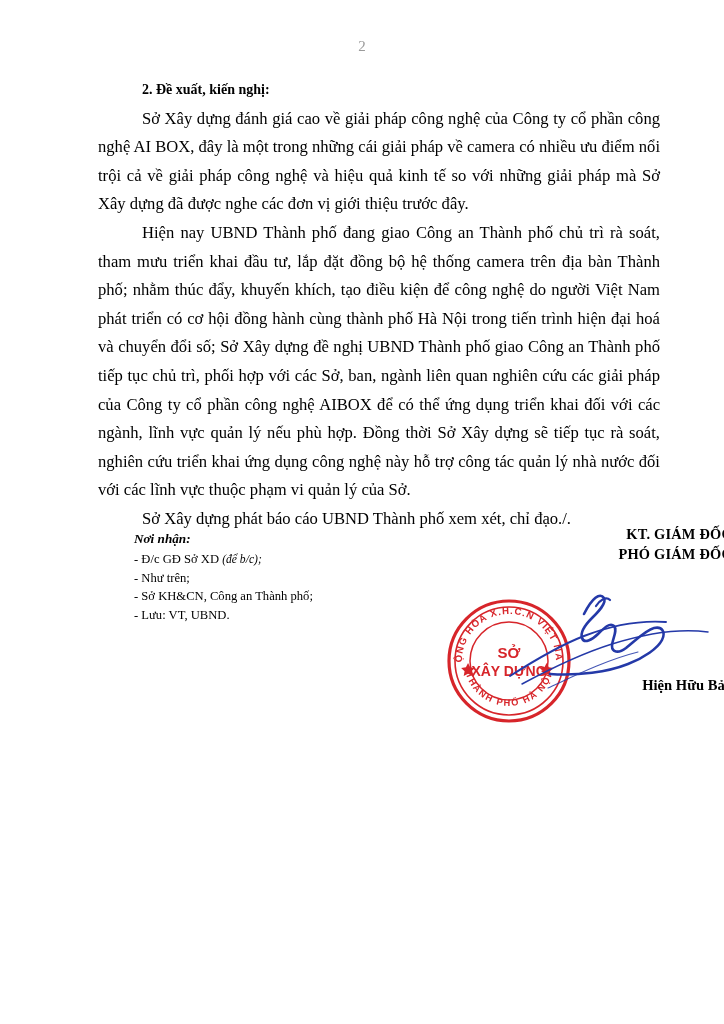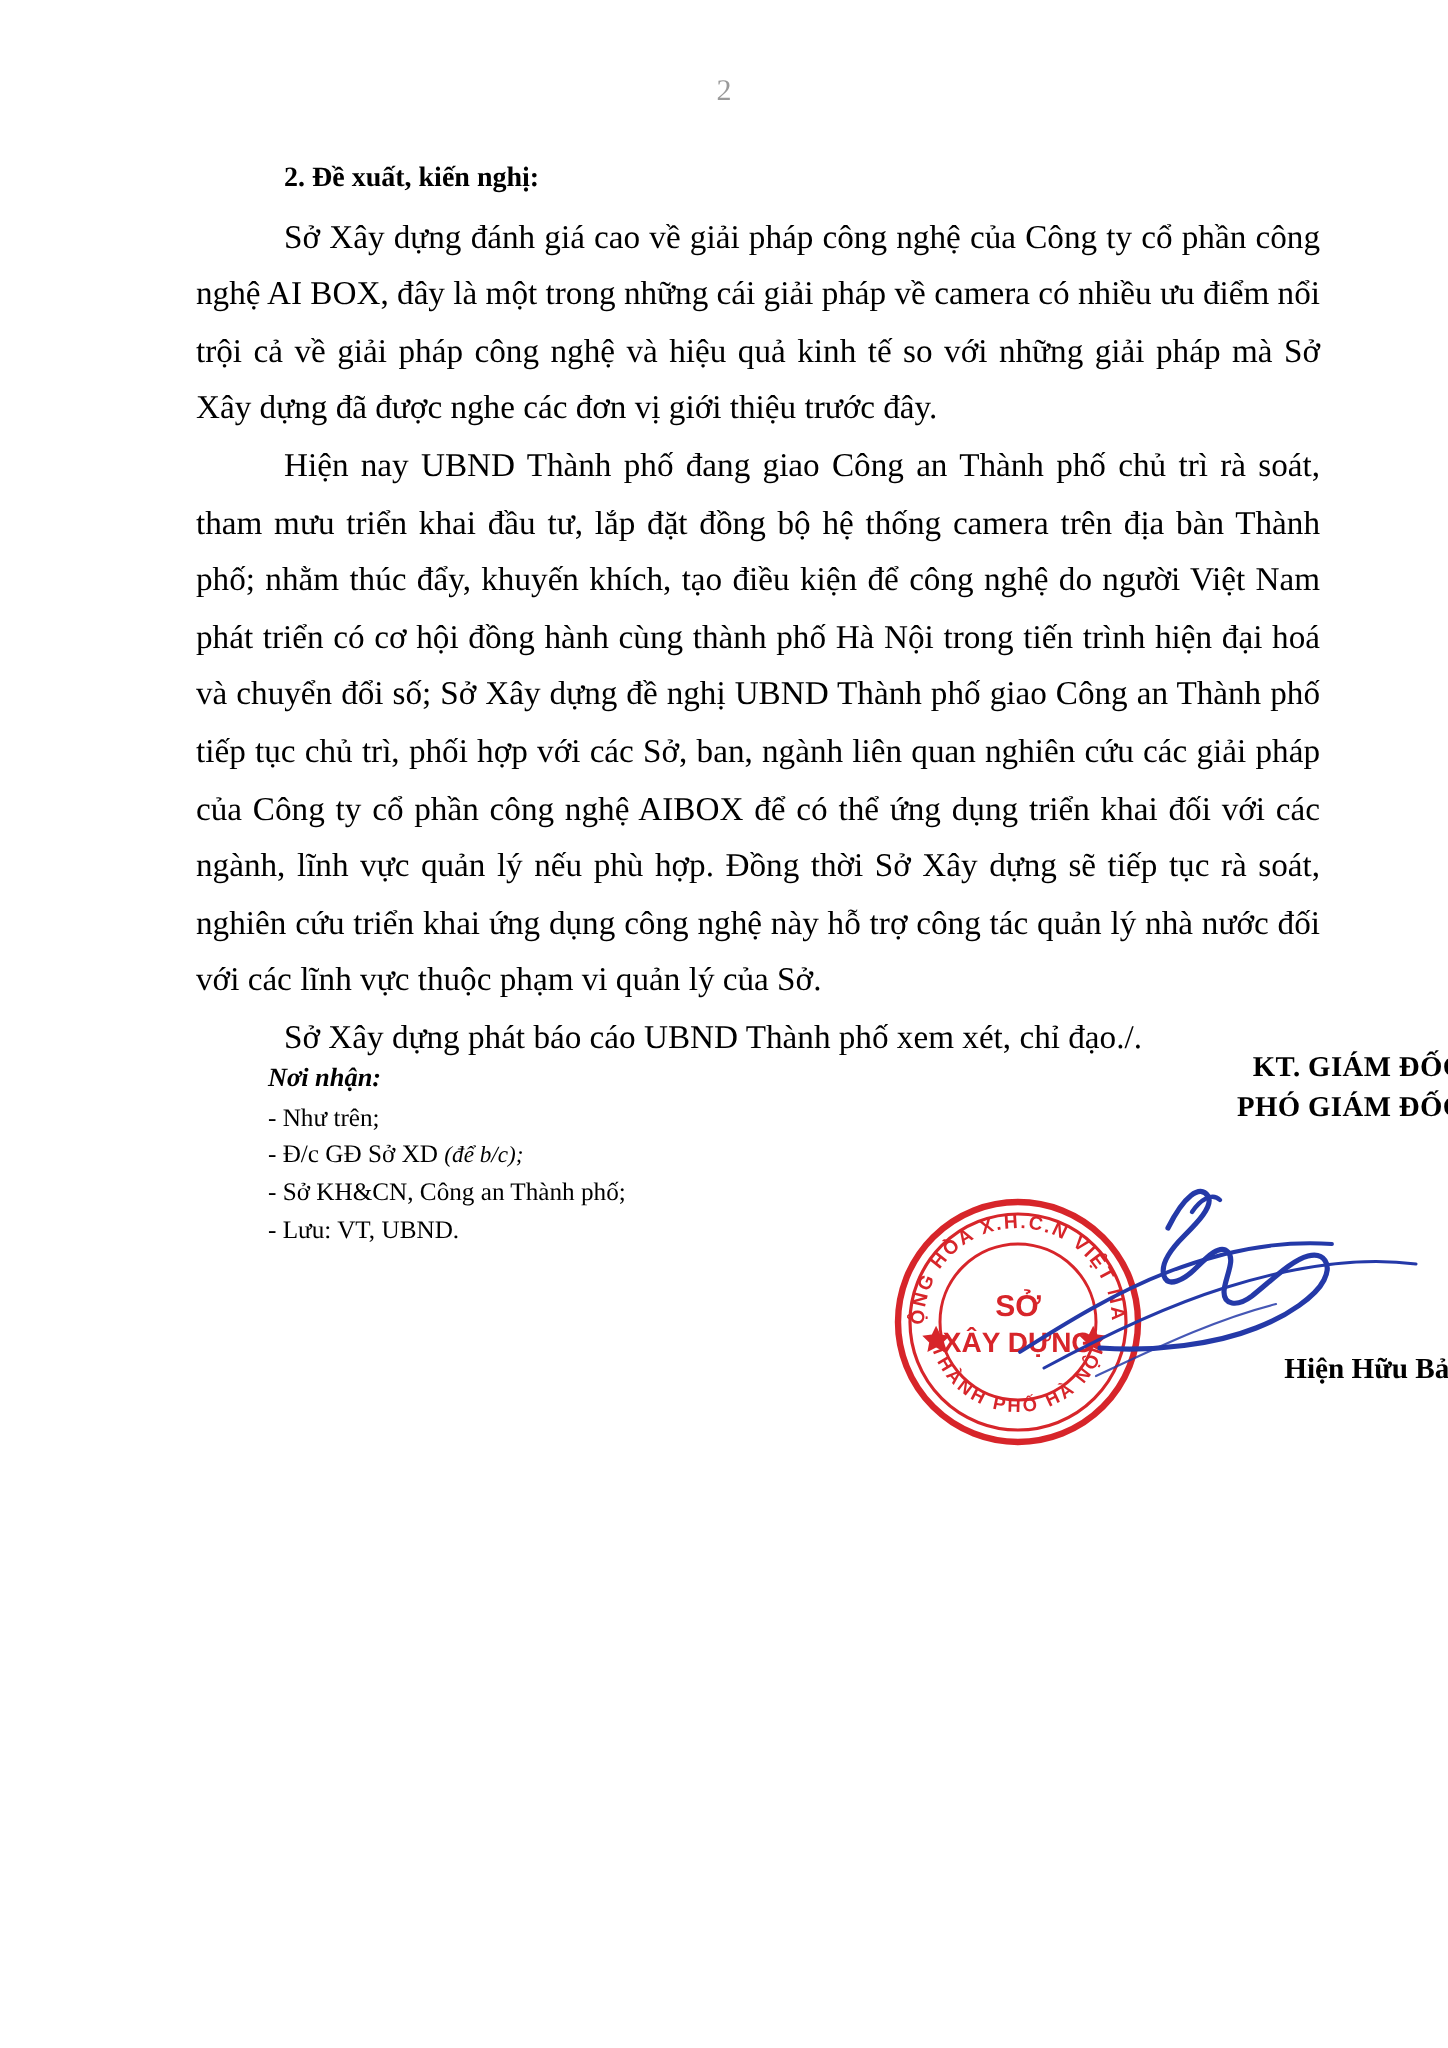--- a/index.html
+++ b/index.html
@@ -165,22 +165,22 @@
     <p class="para indent">Hiện nay UBND Thành phố đang giao Công an Thành phố chủ trì rà soát, tham mưu triển khai đầu tư, lắp đặt đồng bộ hệ thống camera trên địa bàn Thành phố; nhằm thúc đẩy, khuyến khích, tạo điều kiện để công nghệ do người Việt Nam phát triển có cơ hội đồng hành cùng thành phố Hà Nội trong tiến trình hiện đại hoá và chuyển đổi số; Sở Xây dựng đề nghị UBND Thành phố giao Công an Thành phố tiếp tục chủ trì, phối hợp với các Sở, ban, ngành liên quan nghiên cứu các giải pháp của Công ty cổ phần công nghệ AIBOX để có thể ứng dụng triển khai đối với các ngành, lĩnh vực quản lý nếu phù hợp. Đồng thời Sở Xây dựng sẽ tiếp tục rà soát, nghiên cứu triển khai ứng dụng công nghệ này hỗ trợ công tác quản lý nhà nước đối với các lĩnh vực thuộc phạm vi quản lý của Sở.</p>
 
     <p class="para indent last-free">Sở Xây dựng phát báo cáo UBND Thành phố xem xét, chỉ đạo./.</p>
   </div>
 
   <div class="sig-area">
 
     <div class="recipients">
       <div class="recipients-title">Nơi nhận:</div>
       <ul class="recipients-list">
+        <li><span>- Đ/c GĐ Sở XD </span><span class="note">(để b/c);</span></li>
         <li><span>- Như trên;</span></li>
-        <li><span>- Đ/c GĐ Sở XD </span><span class="note">(để b/c);</span></li>
         <li><span>- Sở KH&amp;CN, Công an Thành phố;</span></li>
         <li><span>- Lưu: VT, UBND.</span></li>
       </ul>
     </div>
 
     <div class="signer">
       <div class="signer-role">KT. GIÁM ĐỐC</div>
       <div class="signer-role">PHÓ GIÁM ĐỐC</div>
 
       <div class="signer-stage">

